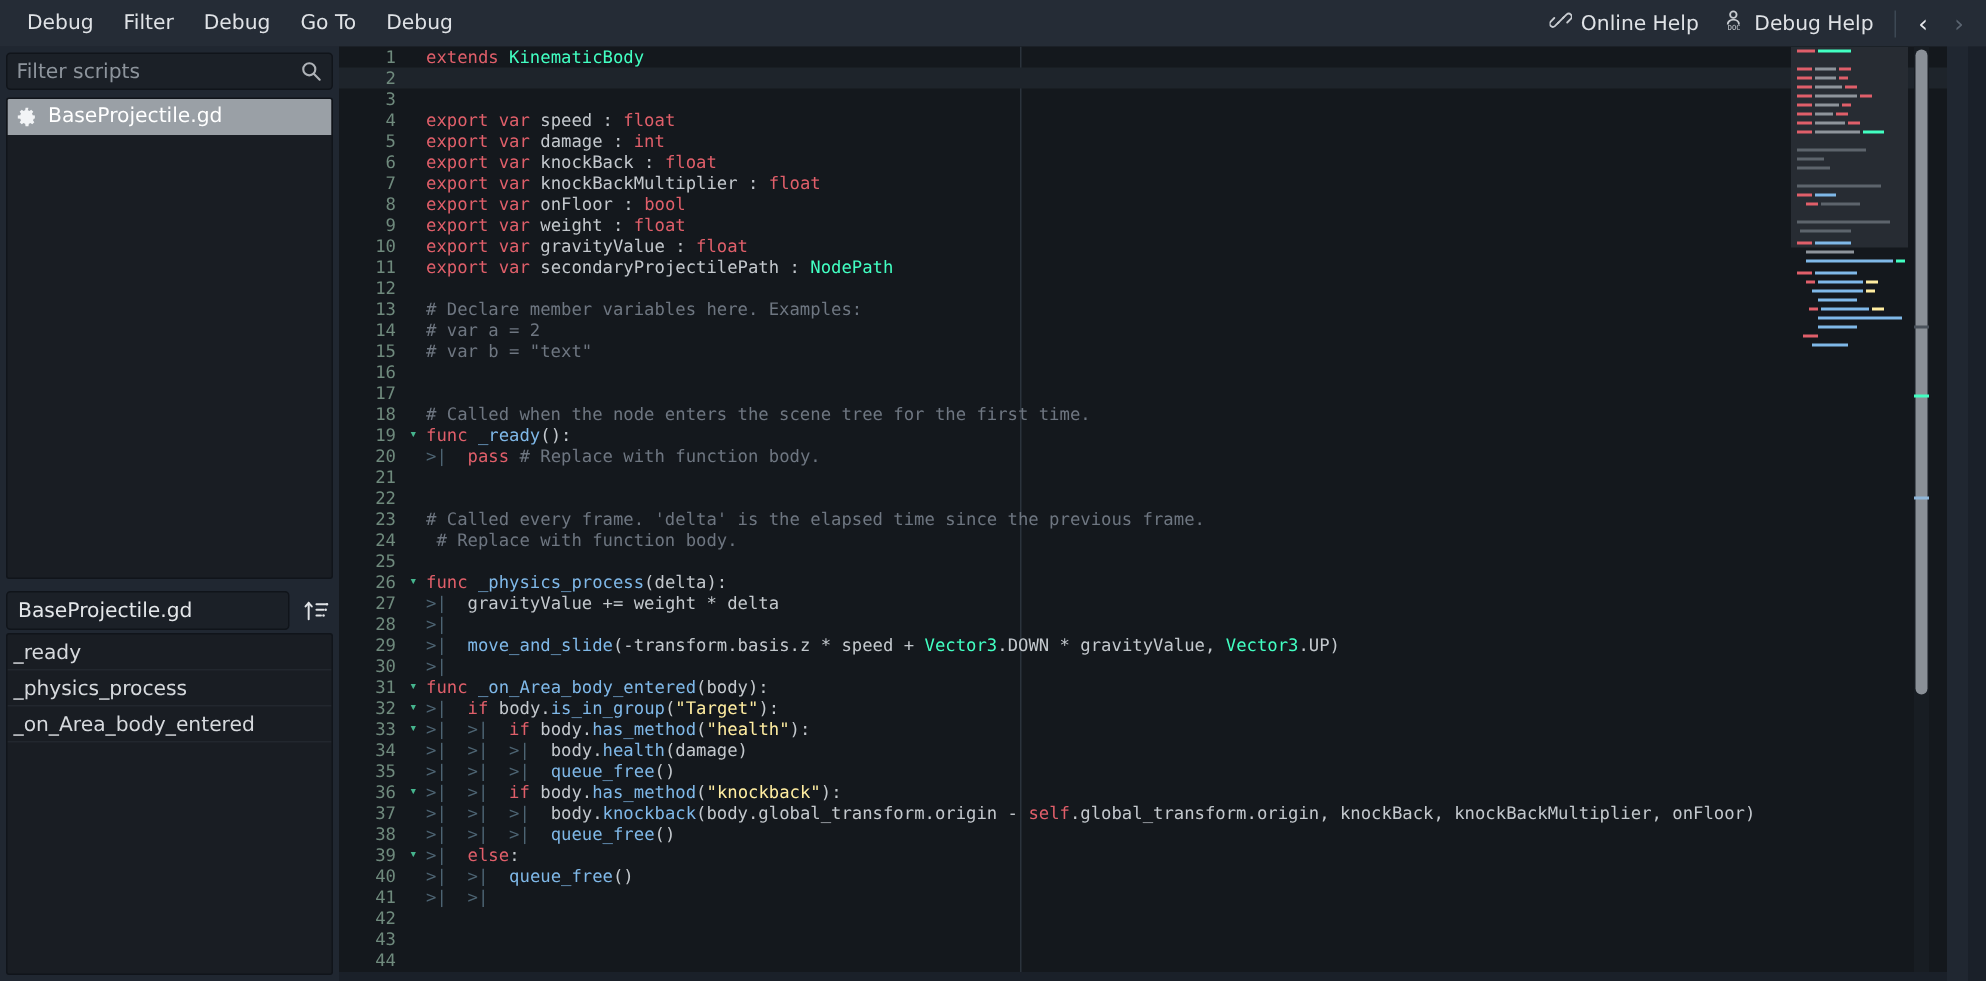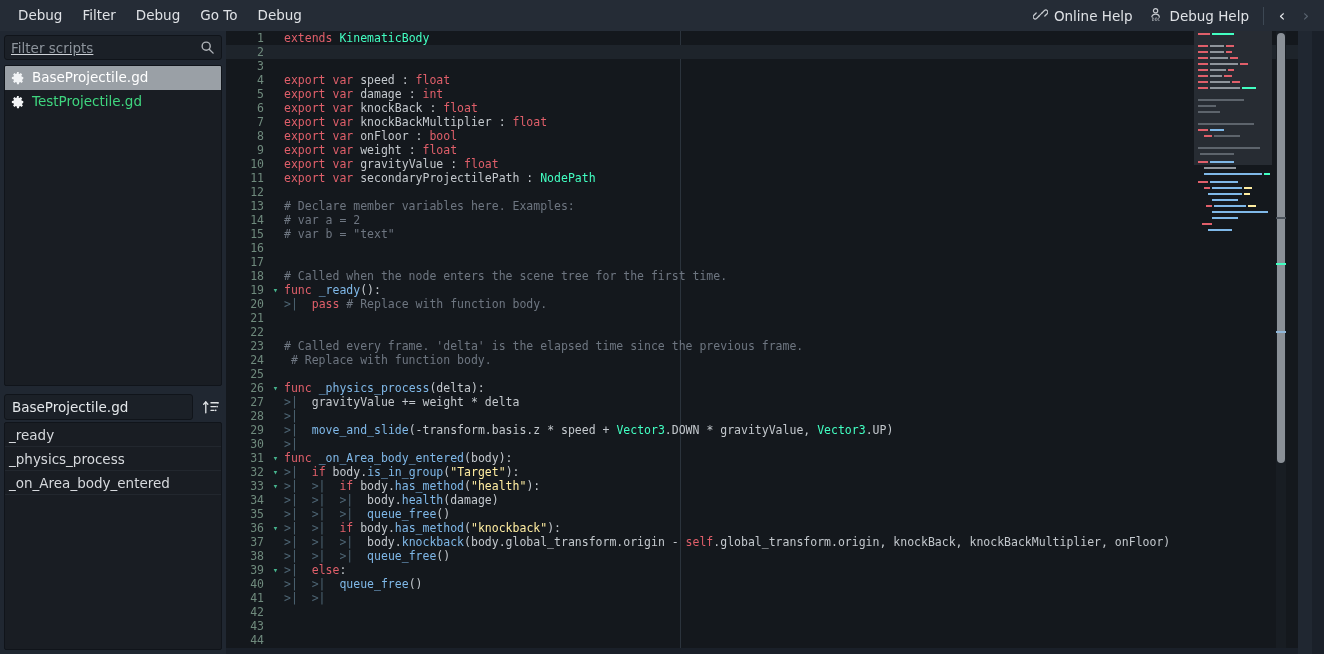--- a/index.html
+++ b/index.html
@@ -44,21 +44,21 @@
     background:#202731;
     display:flex; flex-direction:column;
   }
   .filter-box {
     margin:4px 4px 3px 4px; height:25px; background:#1b2027;
     border:1px solid #10141a; border-radius:3px;
     display:flex; align-items:center; padding:0 6px;
   }
   .filter-box input {
     flex:1; background:transparent; border:none; outline:none;
-    color:#cfd3d8; font-family:inherit; font-size:13.5px;text-decoration:underline;
+    color:#cfd3d8; font-family:inherit; font-size:13.5px;
   }
   .filter-box input::placeholder { color:#8d949c; }
   .mag {
     width:15px; height:15px; flex:none; opacity:.85;
   }
 
   .list-card {
     margin:2px 4px 0 4px; flex:1 1 auto;
     background:#191d23; border:1px solid #10141a; border-radius:2px;
     overflow:hidden;
@@ -219,29 +219,20 @@
 
     <div class="list-card">
       <div class="script-row selected">
         <span class="gear">
           <svg width="14" height="14" viewBox="0 0 16 16">
               <path fill="#f2f4f6" d="M8 5.2a2.8 2.8 0 1 0 0 5.6 2.8 2.8 0 0 0 0-5.6zm0 4.2a1.4 1.4 0 1 1 0-2.8 1.4 1.4 0 0 1 0 2.8z"></path>
               <path fill="#f2f4f6" d="M14 9.1V6.9l-1.7-.3a4.6 4.6 0 0 0-.5-1.2l1-1.4-1.6-1.6-1.4 1a4.6 4.6 0 0 0-1.2-.5L9.1 1H6.9l-.3 1.9c-.4.1-.8.3-1.2.5l-1.4-1-1.6 1.6 1 1.4c-.2.4-.4.8-.5 1.2L1 6.9v2.2l1.9.3c.1.4.3.8.5 1.2l-1 1.4 1.6 1.6 1.4-1c.4.2.8.4 1.2.5l.3 1.9h2.2l.3-1.9c.4-.1.8-.3 1.2-.5l1.4 1 1.6-1.6-1-1.4c.2-.4.4-.8.5-1.2L14 9.1z"></path>
             </svg>
         </span>
         <span class="script-label">BaseProjectile.gd</span>
-      </div>
-      <div class="script-row">
-        <span class="gear">
-          <svg width="14" height="14" viewBox="0 0 16 16">
-              <path fill="#f2f4f6" d="M8 5.2a2.8 2.8 0 1 0 0 5.6 2.8 2.8 0 0 0 0-5.6zm0 4.2a1.4 1.4 0 1 1 0-2.8 1.4 1.4 0 0 1 0 2.8z"></path>
-              <path fill="#f2f4f6" d="M14 9.1V6.9l-1.7-.3a4.6 4.6 0 0 0-.5-1.2l1-1.4-1.6-1.6-1.4 1a4.6 4.6 0 0 0-1.2-.5L9.1 1H6.9l-.3 1.9c-.4.1-.8.3-1.2.5l-1.4-1-1.6 1.6 1 1.4c-.2.4-.4.8-.5 1.2L1 6.9v2.2l1.9.3c.1.4.3.8.5 1.2l-1 1.4 1.6 1.6 1.4-1c.4.2.8.4 1.2.5l.3 1.9h2.2l.3-1.9c.4-.1.8-.3 1.2-.5l1.4 1 1.6-1.6-1-1.4c.2-.4.4-.8.5-1.2L14 9.1z"></path>
-            </svg>
-        </span>
-        <span class="script-label">TestProjectile.gd</span>
       </div>
     </div>
 
     <div class="file-name-row">
       <div class="file-name-field">BaseProjectile.gd</div>
       <div class="sort-btn">
         <svg width="17" height="17" viewBox="0 0 18 18">
           <g stroke="#e0e3e6" stroke-width="1.4" stroke-linecap="round" fill="none">
             <path d="M4 3.2v11.4"></path>
               <path d="M1.8 5.6 4 3.2l2.2 2.4"></path>

